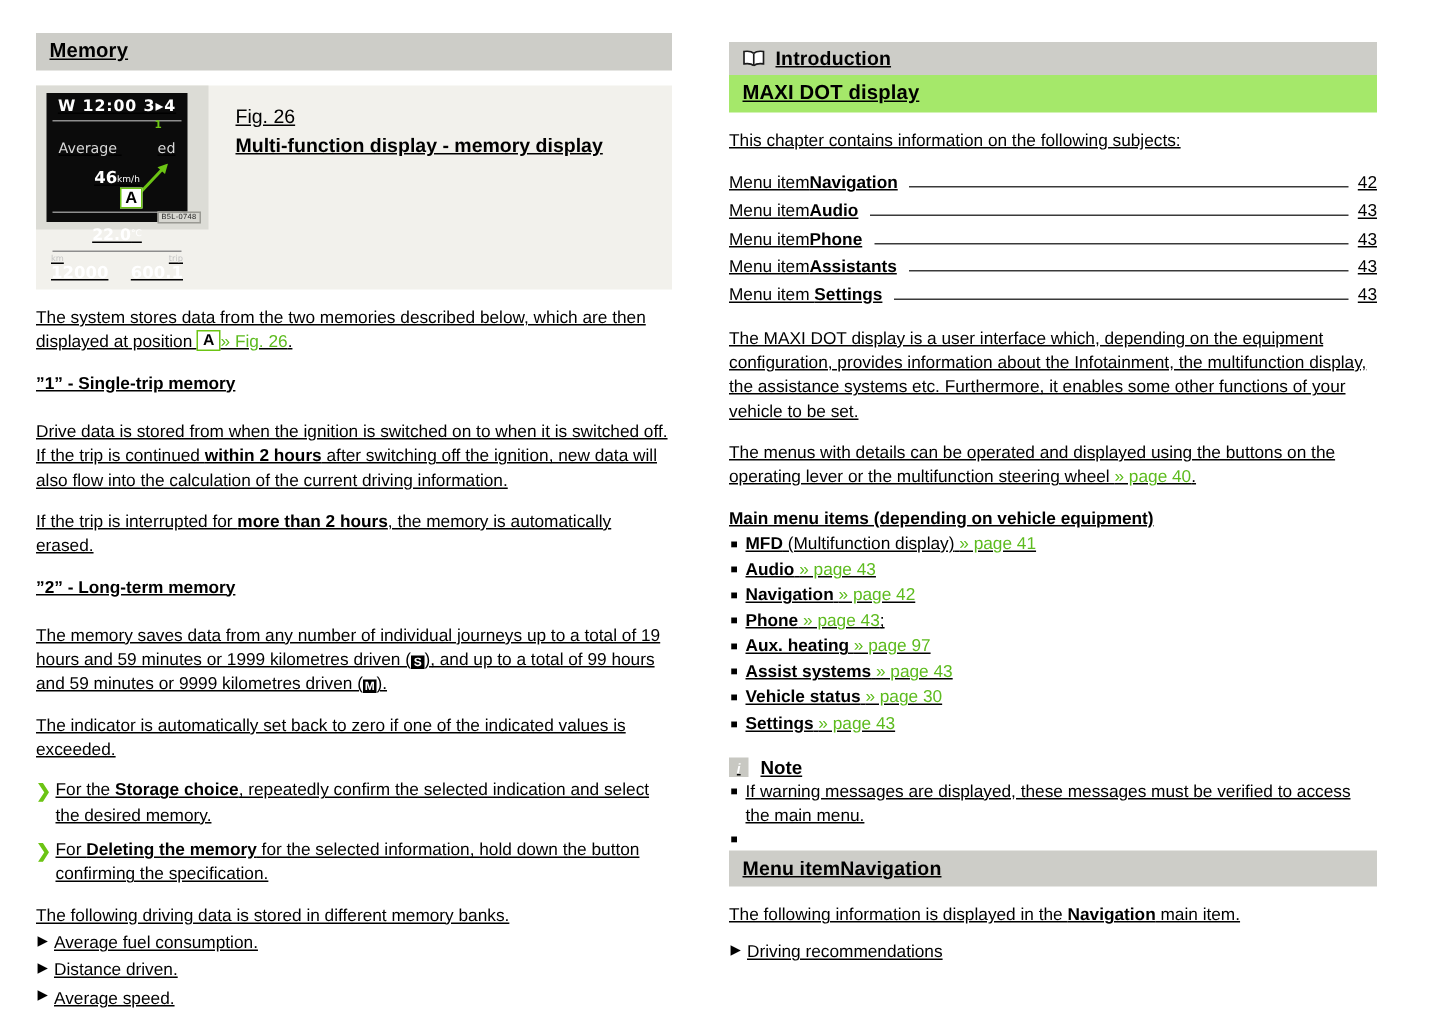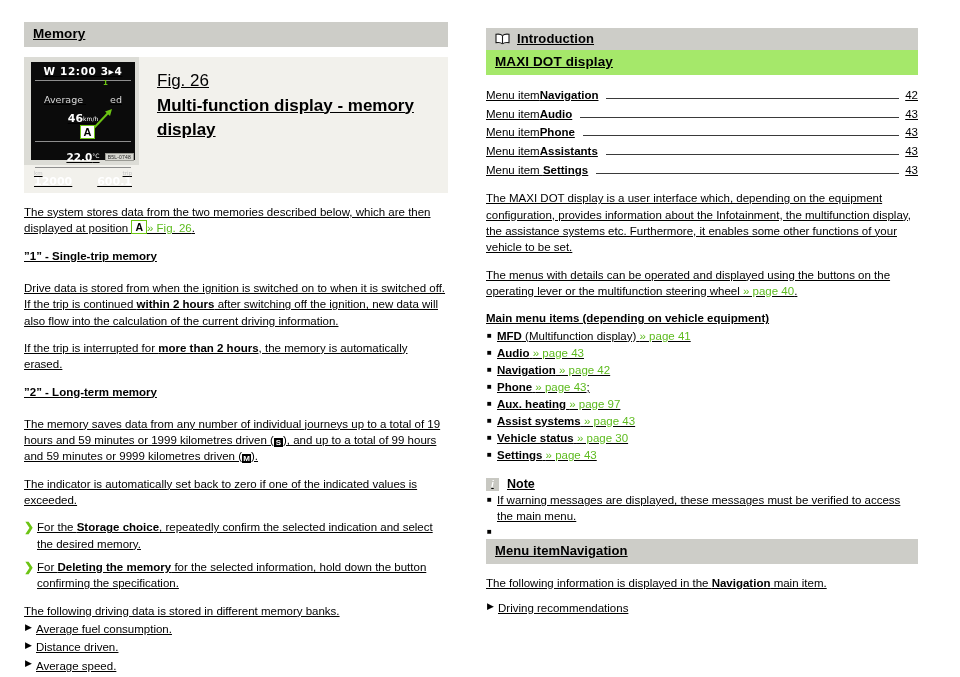--- a/index.html
+++ b/index.html
@@ -65,24 +65,24 @@
 
   
   .figure-block {
     display: flex;
     margin-top: 10px;
     background: #f2f1ec;
     height: 136px;
   }
   .figure-img {
     width: 115px;
-    height: 108px;
+    height: 96px;
     background: #dcdcd6;
     box-sizing: border-box;
-    padding: 5px 4px 5px 7px;
+    padding: 5px 14px 5px 7px;
     position: relative;
     flex: none;
   }
   .dash {
     width: 100%;
     height: 100%;
     background: #0b0b0b;
     position: relative;
     box-sizing: border-box;
     color: #ffffff;
@@ -179,21 +179,21 @@
     color: #222;
     font-size: 5px;
     font-family: "Liberation Sans", sans-serif;
     padding: 0px 2px;
     letter-spacing: .2px;
     border: .5px solid #9a9a94;
     z-index: 4;
   }
   .figure-cap {
     padding: 12px 0 0 18px;
-    font-size: 17px;
+    font-size: 13px;
     line-height: 1.45;
   }
   .figure-cap .fignum { display: block; }
   .figure-cap .figtitle { display: block; font-weight: bold; }
 
   
   p.body {
     margin: 11px 0 0 0;
     line-height: 1.42;
     font-size: 11.5px;
@@ -403,20 +403,21 @@
             <path d="M7.5 2.6C6 1.1 3.8 0.9 1 1.3v8.3c2.8-.4 5 -.2 6.5 1.2" fill="#ffffff" stroke="#1a1a1a" stroke-width="1.1"></path>
             <path d="M7.5 2.6C9 1.1 11.2 0.9 14 1.3v8.3c-2.8-.4-5-.2-6.5 1.2" fill="#ffffff" stroke="#1a1a1a" stroke-width="1.1"></path>
             <line x1="7.5" y1="2.6" x2="7.5" y2="10.8" stroke="#1a1a1a" stroke-width="1.1"></line>
           </svg>
         </span>
         <span>Introduction</span>
       </div>
 
       <div class="bar-heading green">MAXI DOT display</div>
 
+      <p class="body">This chapter contains information on the following subjects:</p>
 
       <div class="toc">
         <div class="toc-row">
           <span class="toc-label"><span>Menu item</span><span class="b">Navigation</span></span>
           <span class="toc-lead"></span>
           <span class="toc-page">42</span>
         </div>
         <div class="toc-row">
           <span class="toc-label"><span>Menu item</span><span class="b">Audio</span></span>
           <span class="toc-lead"></span>

